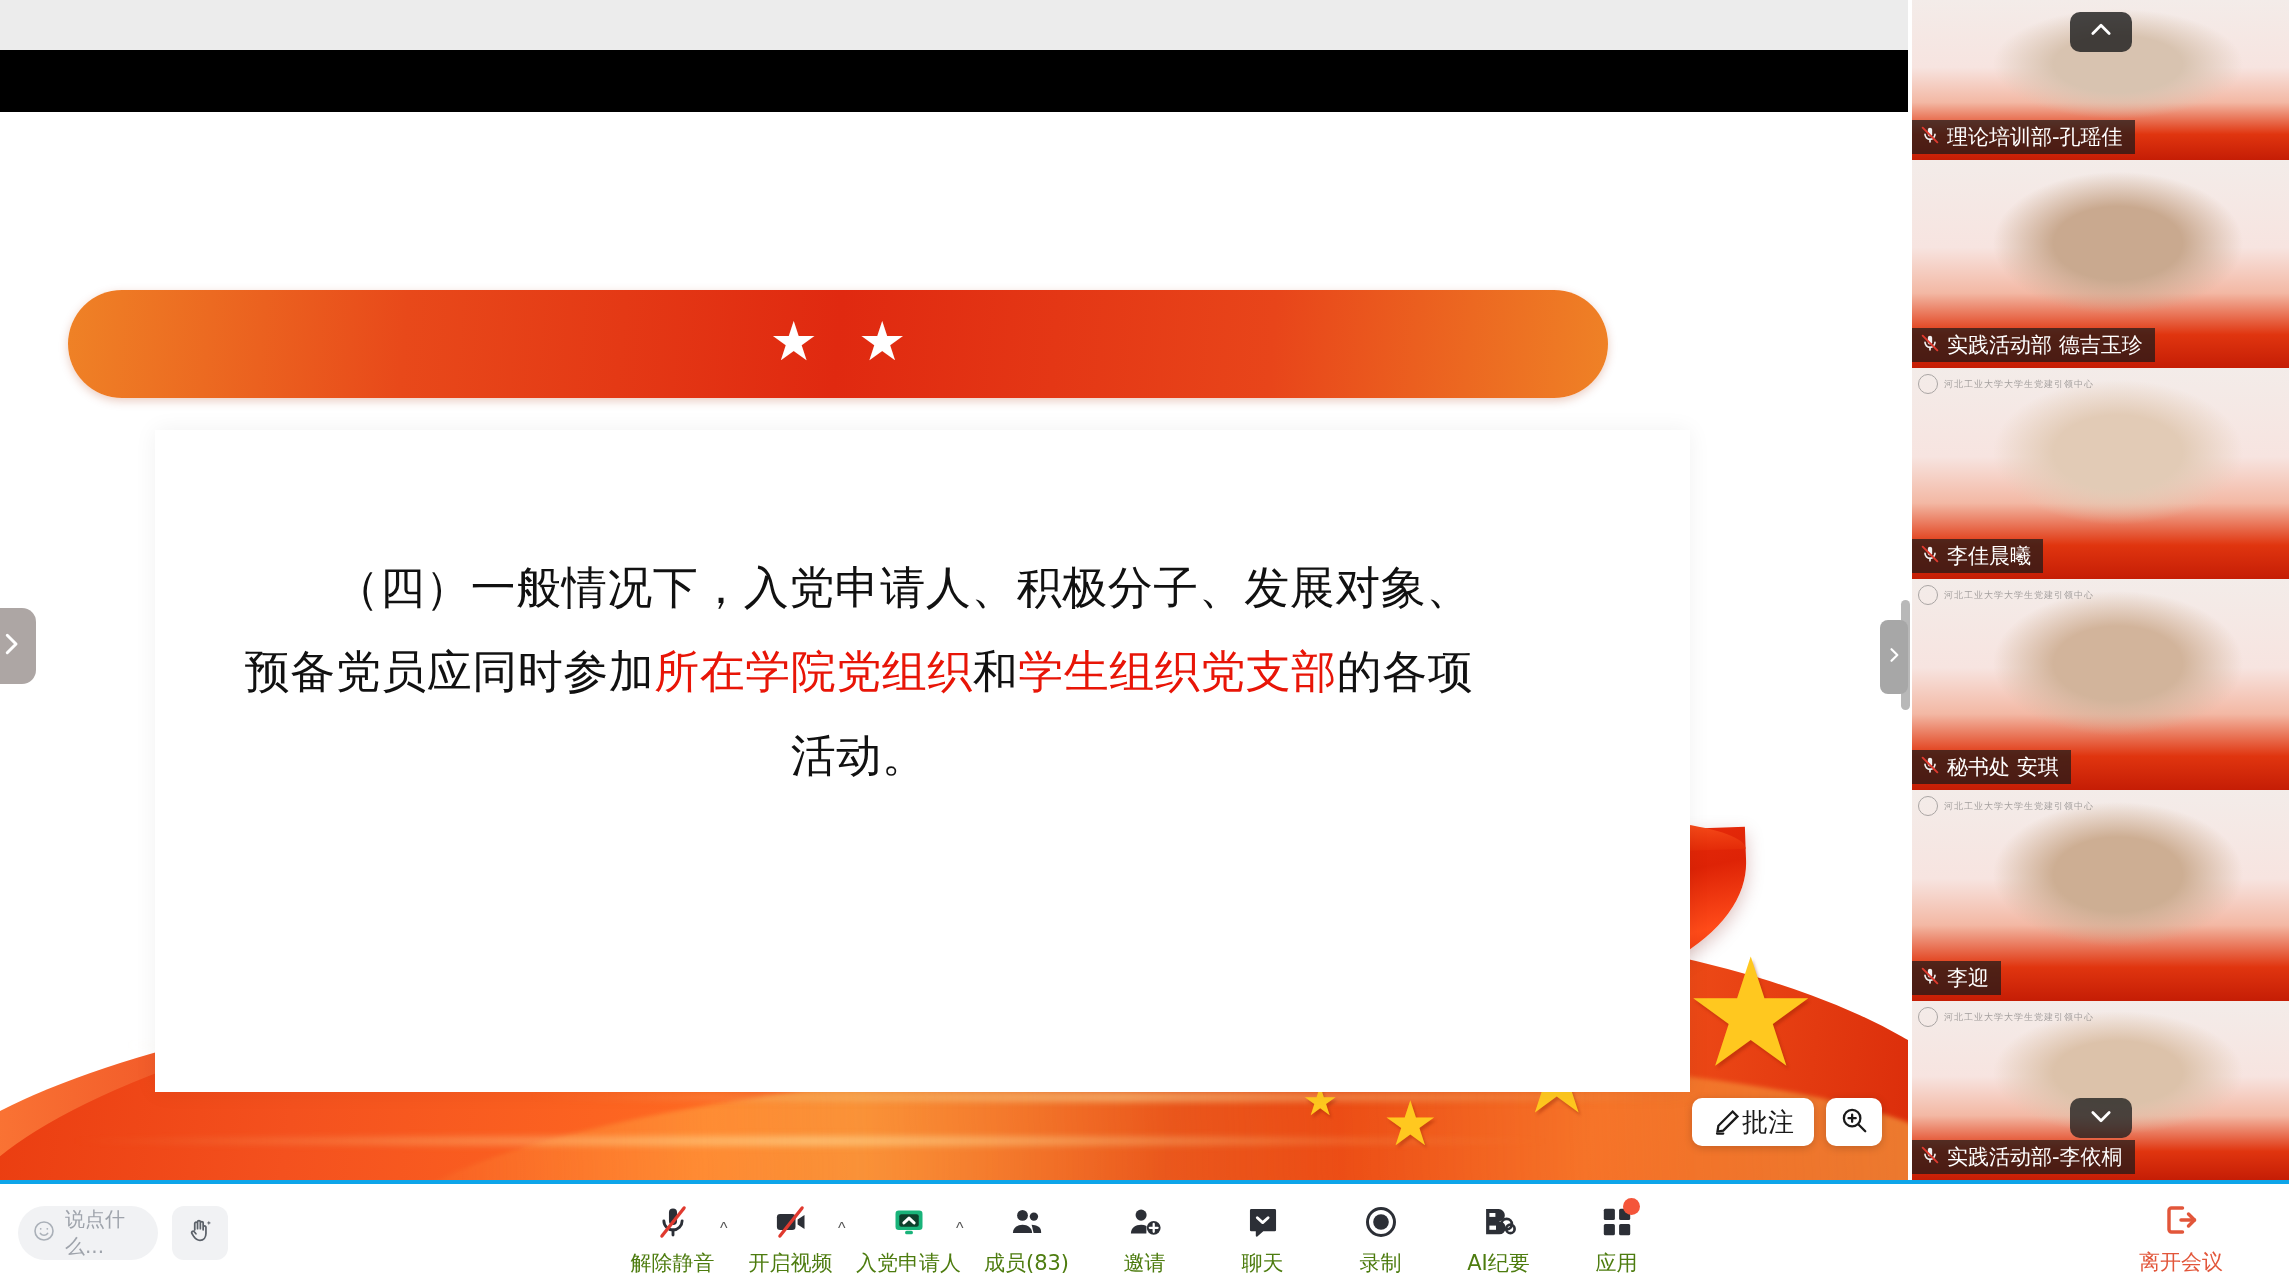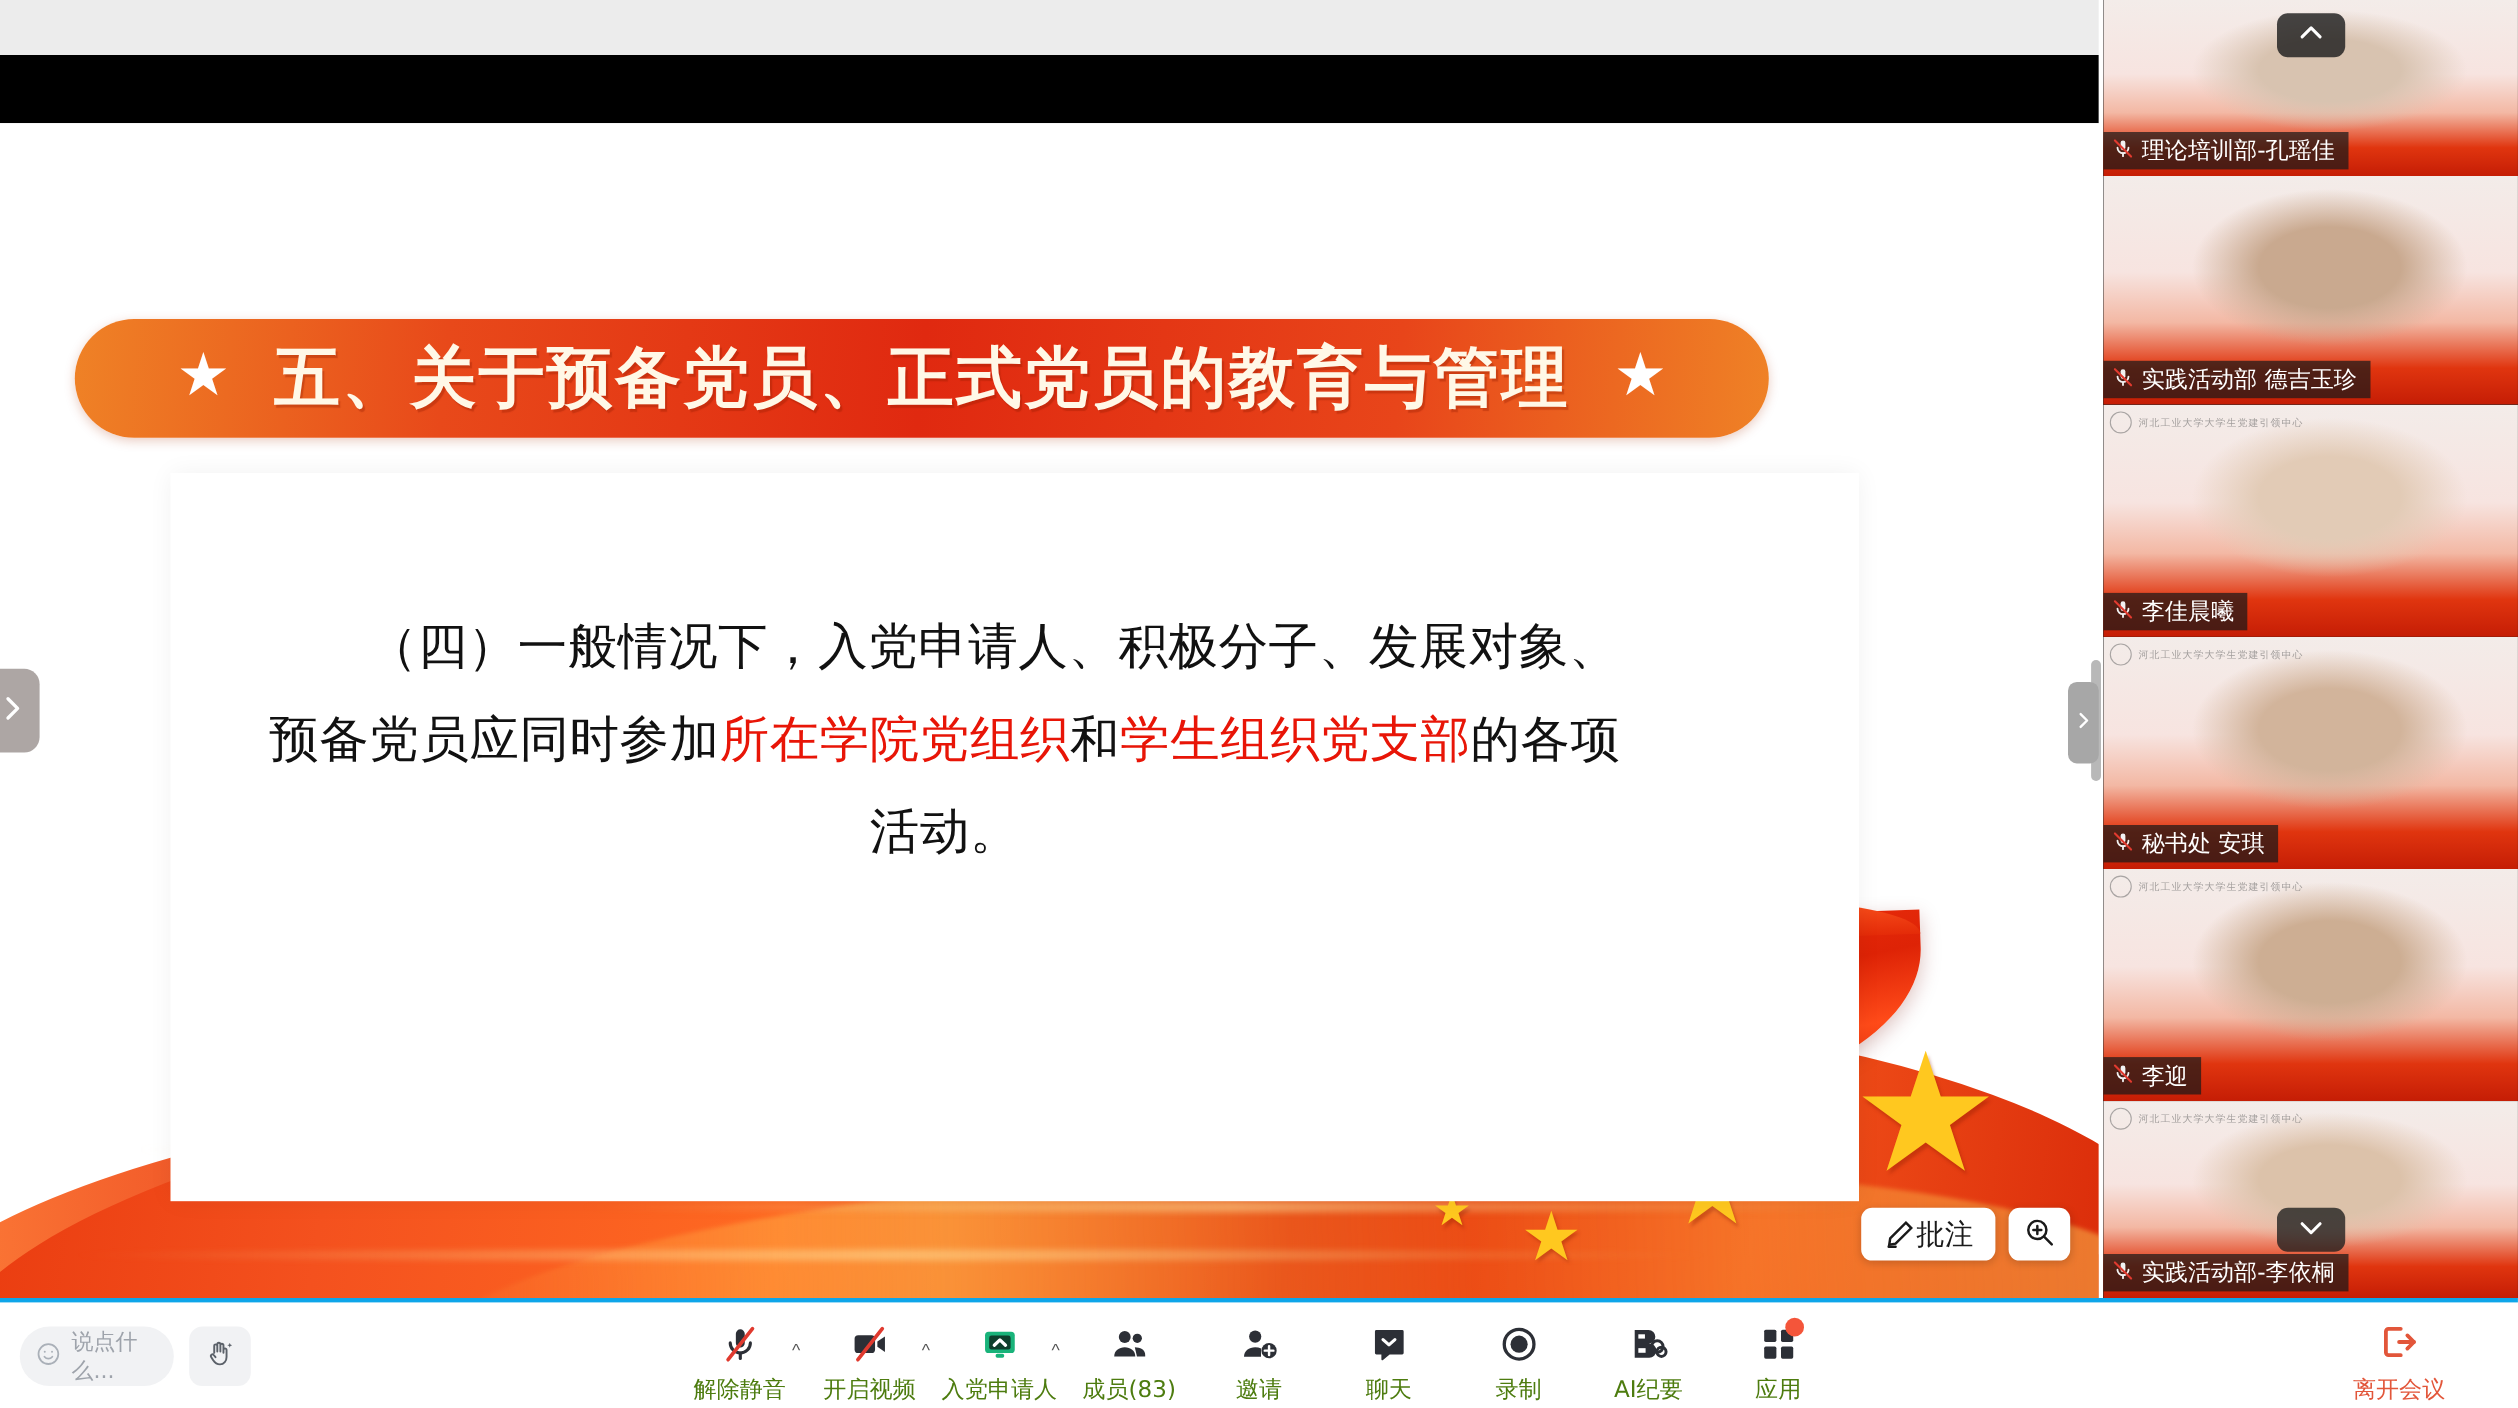--- a/index.html
+++ b/index.html
@@ -249,21 +249,20 @@
     <div class="star-big" style="right:90px;  bottom:80px;  font-size:150px;">★</div>
     <div class="star-big" style="right:310px; bottom:46px;  font-size:92px;">★</div>
     <div class="star-big" style="right:470px; bottom:20px;  font-size:62px;">★</div>
     <div class="star-big" style="right:570px; bottom:56px;  font-size:40px;">★</div>
     <div class="star-big" style="right:620px; bottom:100px; font-size:30px;">★</div>
 
     <div class="content-card"></div>
 
     <div class="title-pill">
       <span class="pstar">★</span>
-      <span class="ptext">五、关于预备党员、正式党员的教育与管理</span>
       <span class="pstar">★</span>
     </div>
 
     <div class="body-text" id="body-text">
         <p><span class="ind"></span><span>（四）一般情况下，入党申请人、积极分子、发展对象、预备党员应同时参加</span><span class="hl">所在学院党组织</span><span>和</span><span class="hl">学生组织党支部</span><span>的各项活动。</span></p>
       </div>
 
     <div class="annot-wrap">
       <div class="annot-btn">
         <span class="annot-icon">

